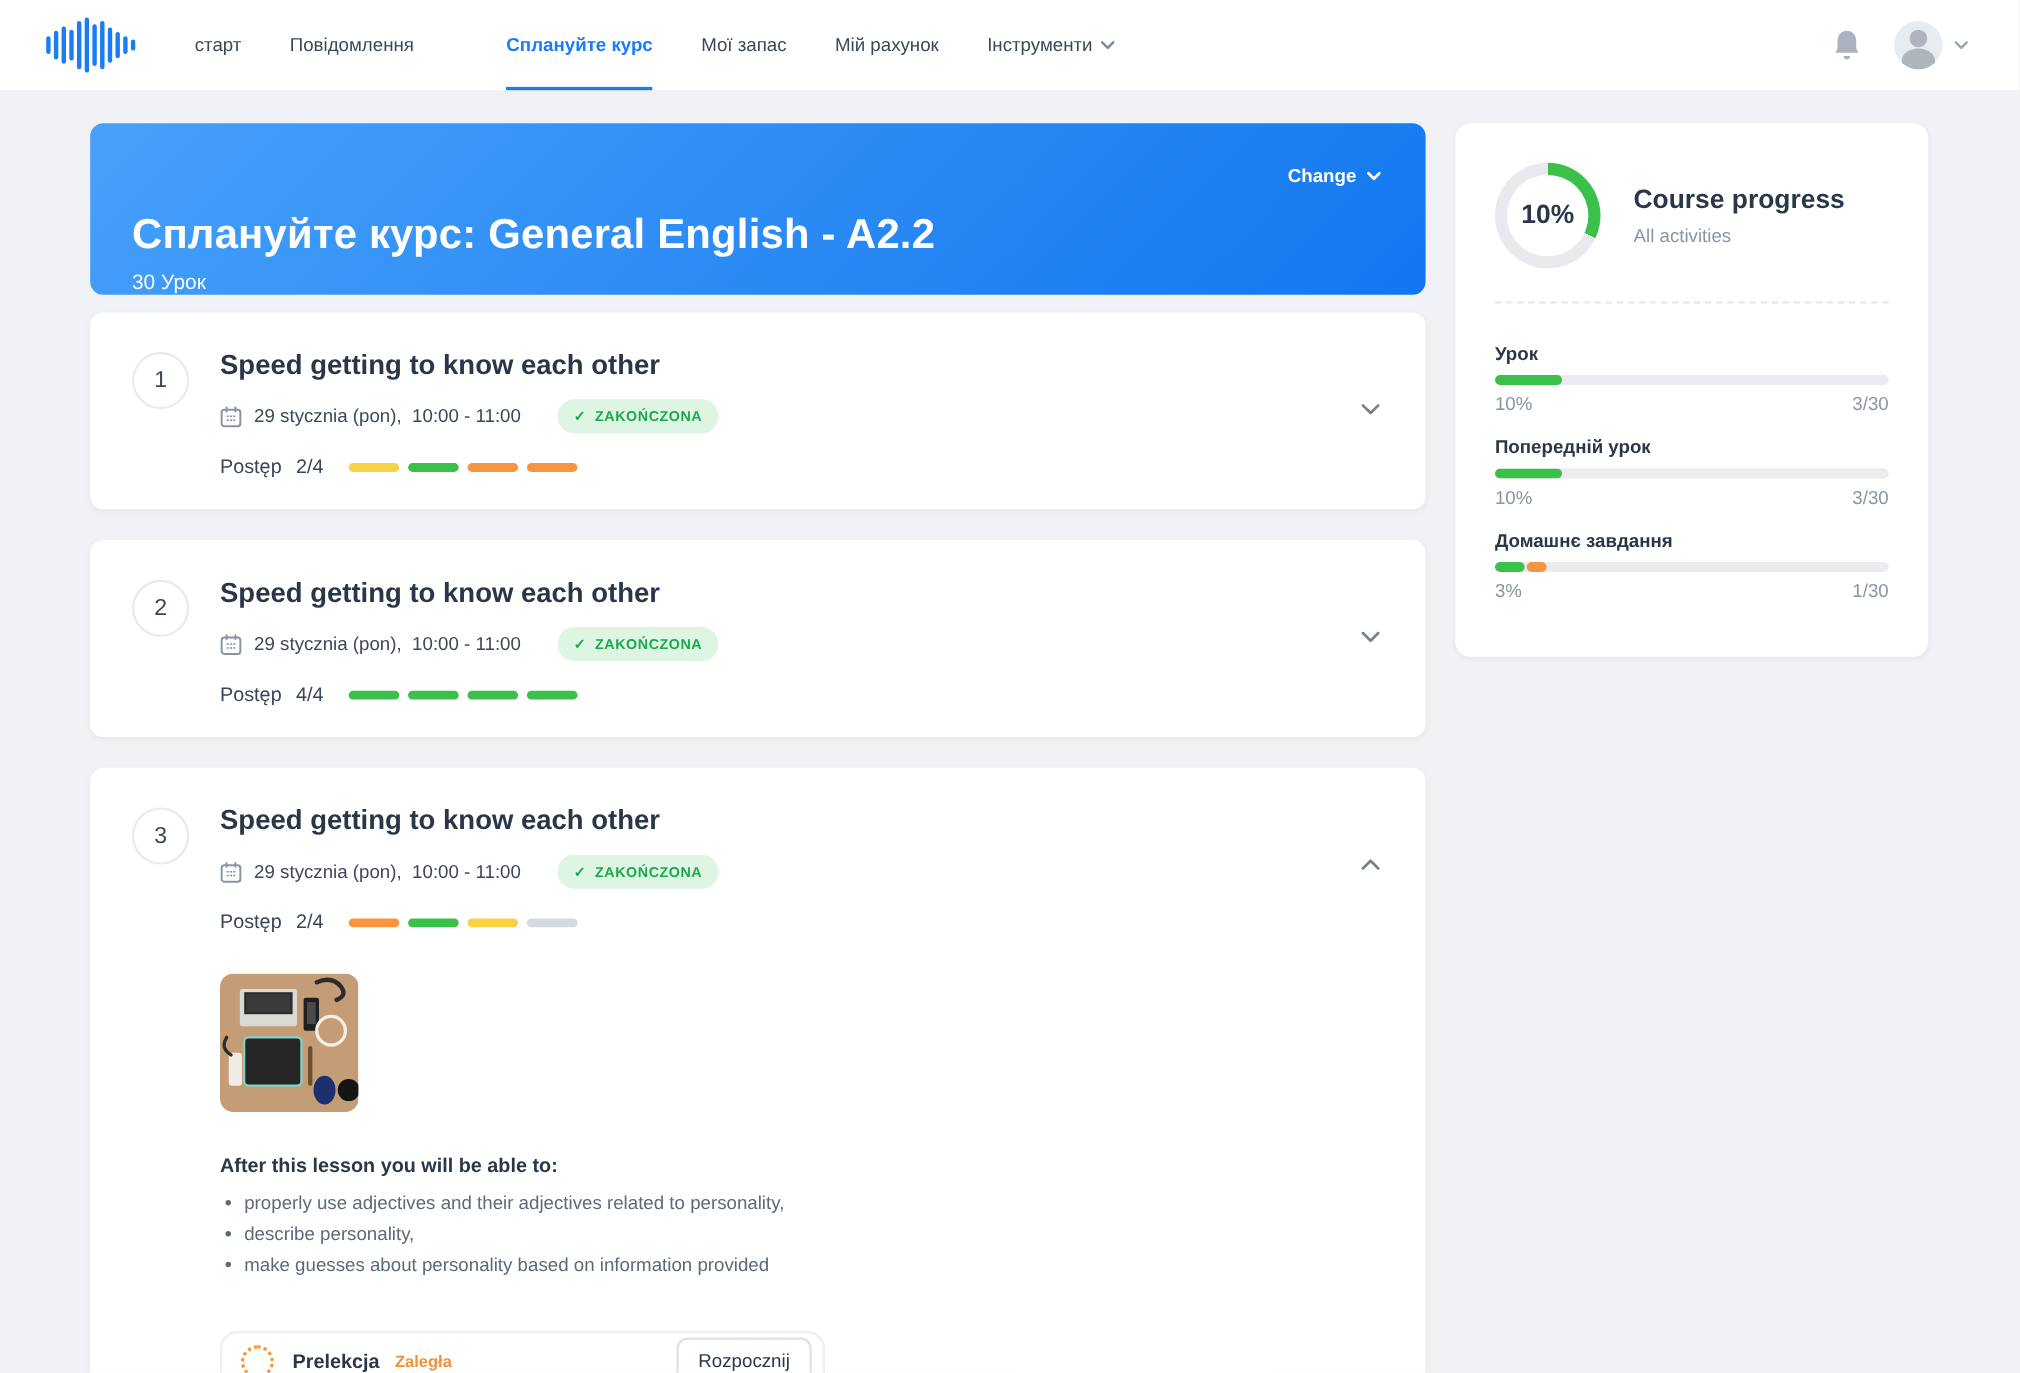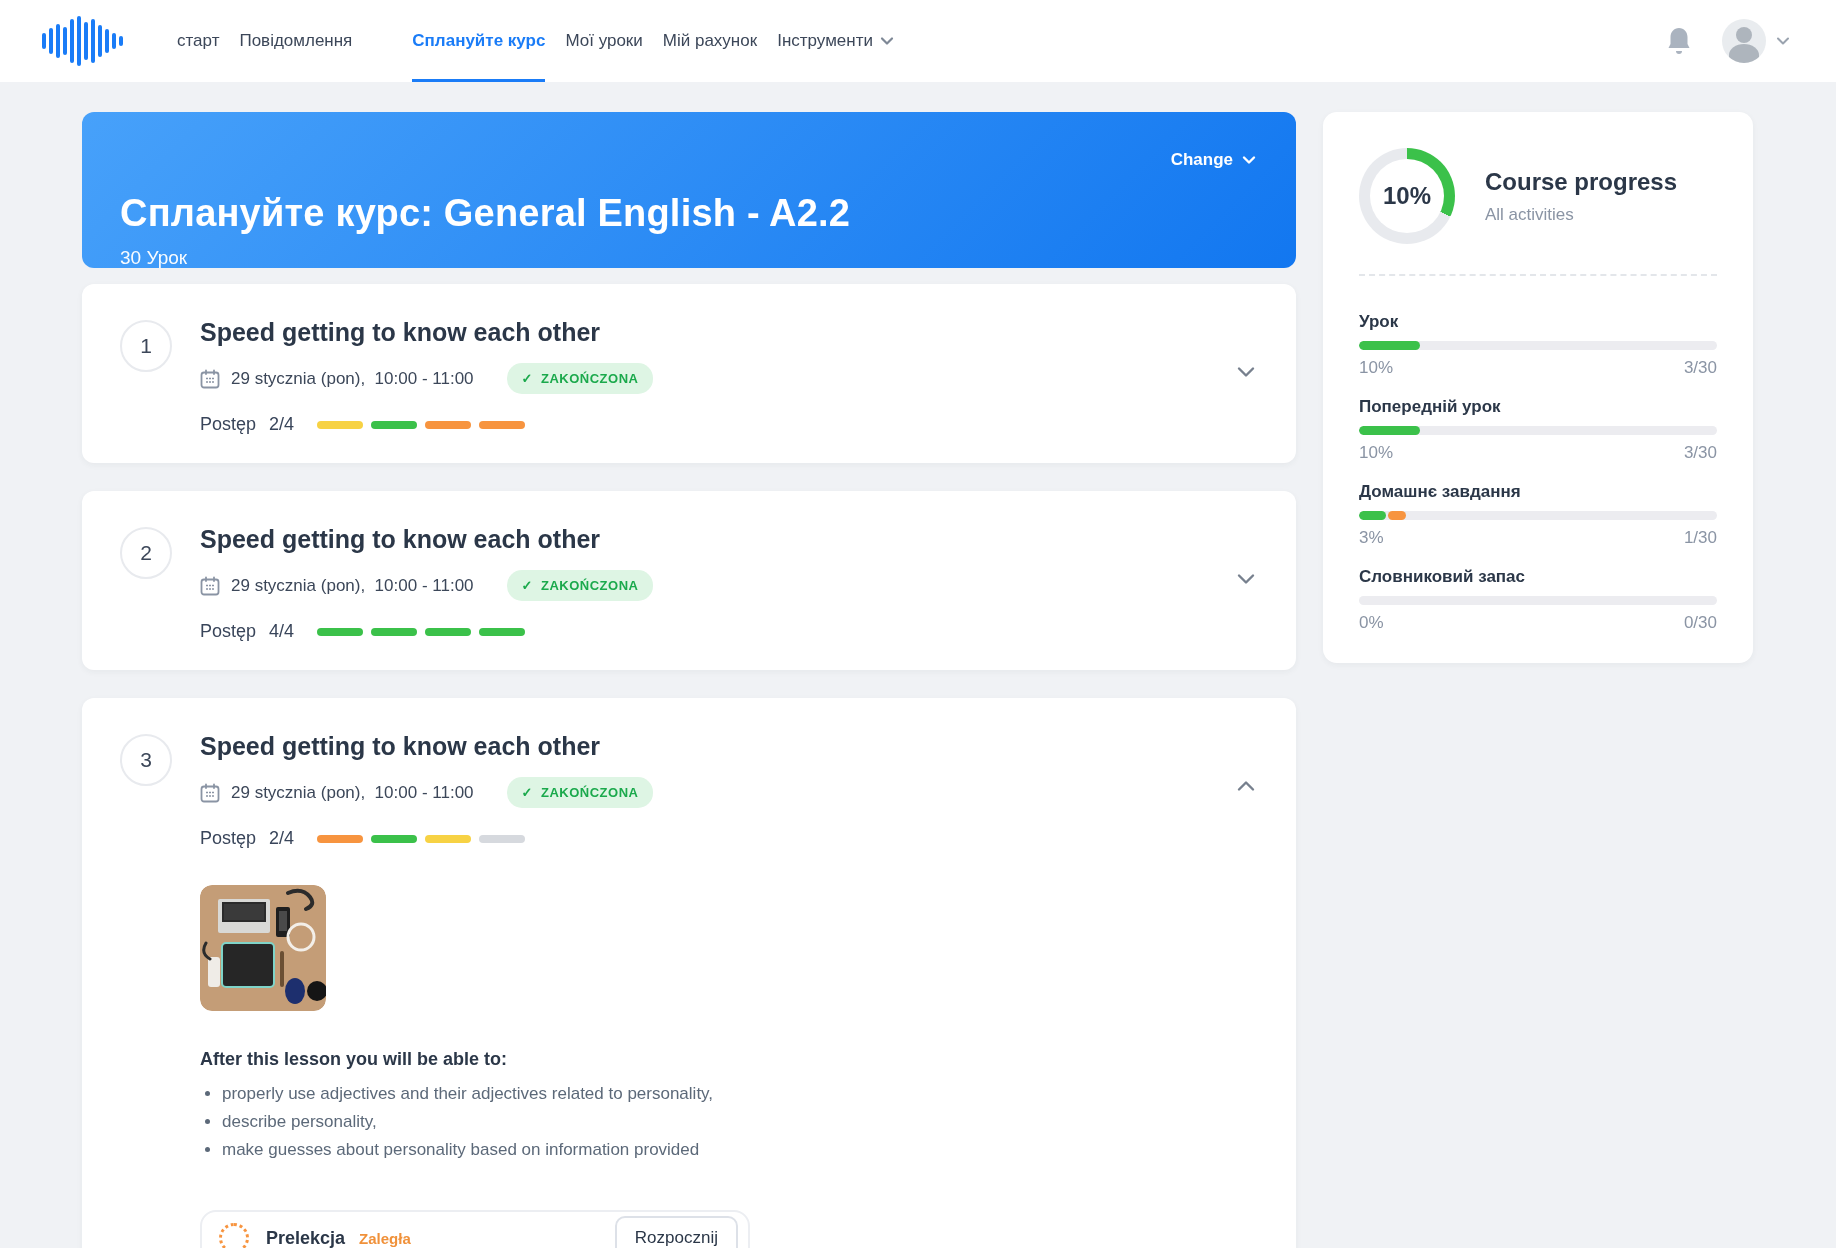--- a/index.html
+++ b/index.html
@@ -3,21 +3,21 @@
 <meta charset="utf-8">
 <style>
   * { margin:0; padding:0; box-sizing:border-box; }
   html,body { width:1836px; height:1248px; overflow:hidden; }
   body { font-family:"Liberation Sans", sans-serif; background:#f0f2f5; color:#2b3748; }
 
   
   .topbar { height:82px; background:#ffffff; display:flex; align-items:center; padding:0 46px 0 42px; }
   .logo { display:flex; align-items:center; gap:3px; height:60px; margin-right:54px; }
   .logo i { display:block; width:4px; border-radius:2px; background:var(--blue); }
-  .nav { display:flex; align-items:stretch; height:82px; gap:20px; }
+  .nav { display:flex; align-items:stretch; height:82px; gap:44px; }
   .nav-item { display:flex; align-items:center; font-size:17px; color:#3c4759; cursor:pointer; border-bottom:3px solid transparent; padding-top:3px; }
   .nav-item.active { color:var(--blue); border-bottom-color:var(--blue); font-weight:bold;margin-left:40px; }
   .nav-item .chev { margin-left:7px; }
   .top-right { margin-left:auto; display:flex; align-items:center; gap:30px; }
   .cta-btn { display:flex; align-items:center; gap:11px; background:var(--blue-light); color:var(--blue); font-weight:bold; font-size:17px; border:none; border-radius:8px; padding:12px 19px; cursor:pointer; }
   .bell { width:26px; height:30px; }
   .avatar-wrap { display:flex; align-items:center; gap:10px; cursor:pointer; }
   .avatar { width:44px; height:44px; border-radius:50%; background:#e9ecef; overflow:hidden; position:relative; }
   .avatar .head { position:absolute; left:14px; top:8px; width:16px; height:16px; border-radius:50%; background:#aeb5bd; }
   .avatar .body { position:absolute; left:7px; top:25px; width:30px; height:22px; border-radius:50% 50% 0 0; background:#aeb5bd; }
@@ -98,21 +98,21 @@
       <i style="height:44px"></i>
     <i style="height:32px"></i>
       <i style="height:24px"></i>
       <i style="height:16px"></i>
       <i style="height:10px"></i>
   </div>
   <nav class="nav">
     <div class="nav-item">старт</div>
     <div class="nav-item">Повідомлення</div>
     <div class="nav-item active">Сплануйте курс</div>
-    <div class="nav-item">Мої уроки</div>
+    <div class="nav-item">Мої запас</div>
     <div class="nav-item">Мій рахунок</div>
     <div class="nav-item">
       <span>Інструменти</span>
       <svg class="chev" viewBox="0 0 14 14" fill="none">
           <path d="M2 4.5 L7 9.5 L12 4.5" stroke="#7e8896" stroke-width="2.2" stroke-linecap="round" stroke-linejoin="round"></path>
         </svg>
     </div>
   </nav>
   <div class="top-right">
     <svg class="bell" viewBox="0 0 26 30">
@@ -331,23 +331,15 @@
         <div class="sb-row-label">Домашнє завдання</div>
         <div class="track">
             <span style="width: 7.5%; background: rgb(59, 193, 74);"></span>
             <span style="width: 5%; background: rgb(247, 148, 63);"></span>
           </div>
         <div class="sb-row-stats">
           <span>3%</span>
           <span>1/30</span>
         </div>
       </div>
-      <div class="sb-row" style="margin-bottom:0;">
-        <div class="sb-row-label">Словниковий запас</div>
-        <div class="track"></div>
-        <div class="sb-row-stats">
-          <span>0%</span>
-          <span>0/30</span>
-        </div>
-      </div>
     </div>
   </aside>
 </div>
 
 </body></html>

